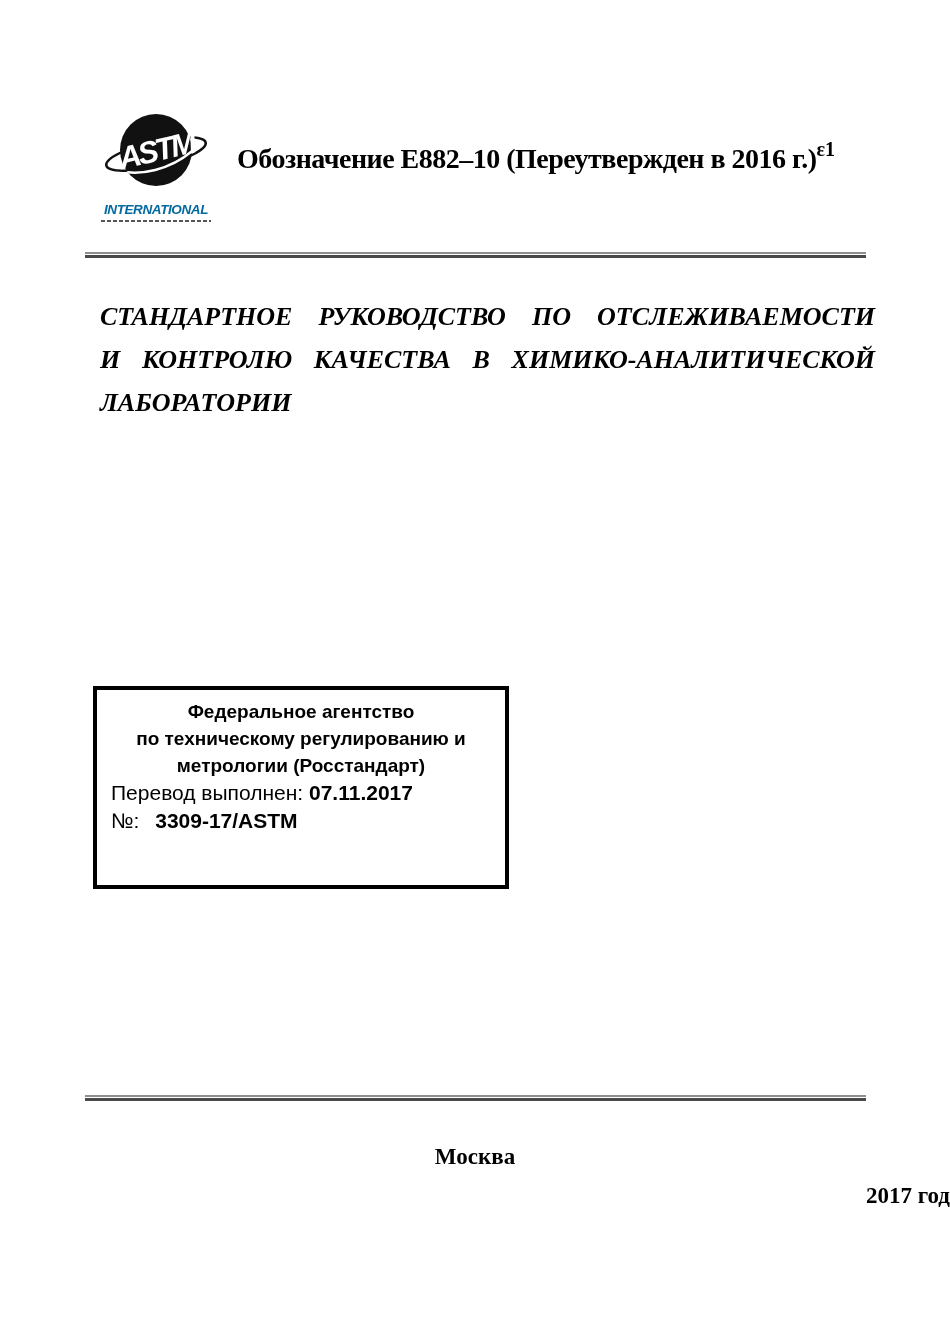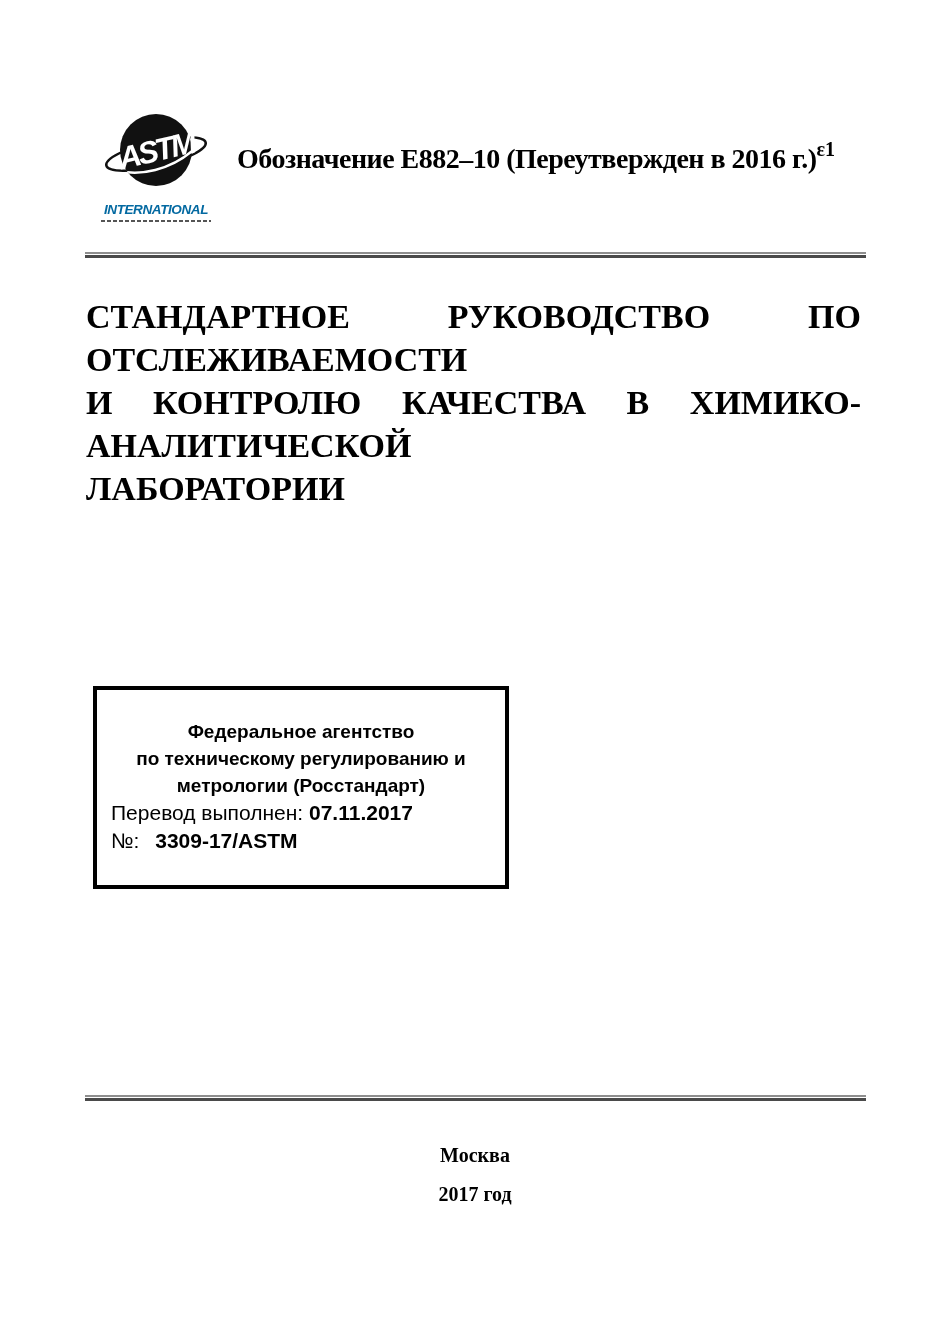--- a/index.html
+++ b/index.html
@@ -61,40 +61,41 @@
   .rule { position: absolute; left: 85px; width: 781px; }
   .rule-top { top: 252px; }
   .rule-bottom { top: 1095px; }
   .rule .light { height: 2px; background: #8e8e8e; }
   .rule .gap   { height: 1px; background: #ffffff; }
   .rule .dark  { height: 3px; background: #4a4a4a; }
 
   
   .title-block {
     position: absolute;
-    left: 86px;
+    left: 100px;
     width: 775px;
     font-weight: bold;
-    font-size: 34px;
+    font-size: 26px;
+    font-style: italic;
   }
   .title-ru { top: 295px; }
   .title-en { top: 472px; }
   .title-line { line-height: 43px; }
   .title-line.justified { text-align: justify; text-align-last: justify; }
 
   
   .agency-box {
     position: absolute;
     left: 93px;
     top: 686px;
     width: 416px;
     height: 203px;
     border: 4px solid #000000;
     font-family: "Liberation Sans", sans-serif;
-    padding: 28px 10px 0 10px;
+    padding: 8px 10px 0 10px;
   }
   .agency-name {
     text-align: center;
     font-weight: bold;
     font-size: 19px;
     line-height: 27px;
   }
   .org-name {
     text-align: center;
     font-weight: bold;
@@ -114,24 +115,24 @@
   .box-row .value { font-weight: bold; }
   .box-row .value.num { margin-left: 10px; }
 
   
   .footer-line {
     position: absolute;
     left: 0;
     width: 100%;
     text-align: center;
     font-weight: bold;
-    font-size: 20px;
+    font-size: 23px;
   }
   .footer-city { top: 1144px; }
-  .footer-year { top: 1183px; }
+  .footer-year { top: 1183px; text-align: right; }
 </style>
 </head>
 <body>
 
 <div class="page">
 
   <div class="logo">
     <svg width="106" height="84" viewBox="0 0 106 84">
       <defs>
         <clipPath id="globeClip">

